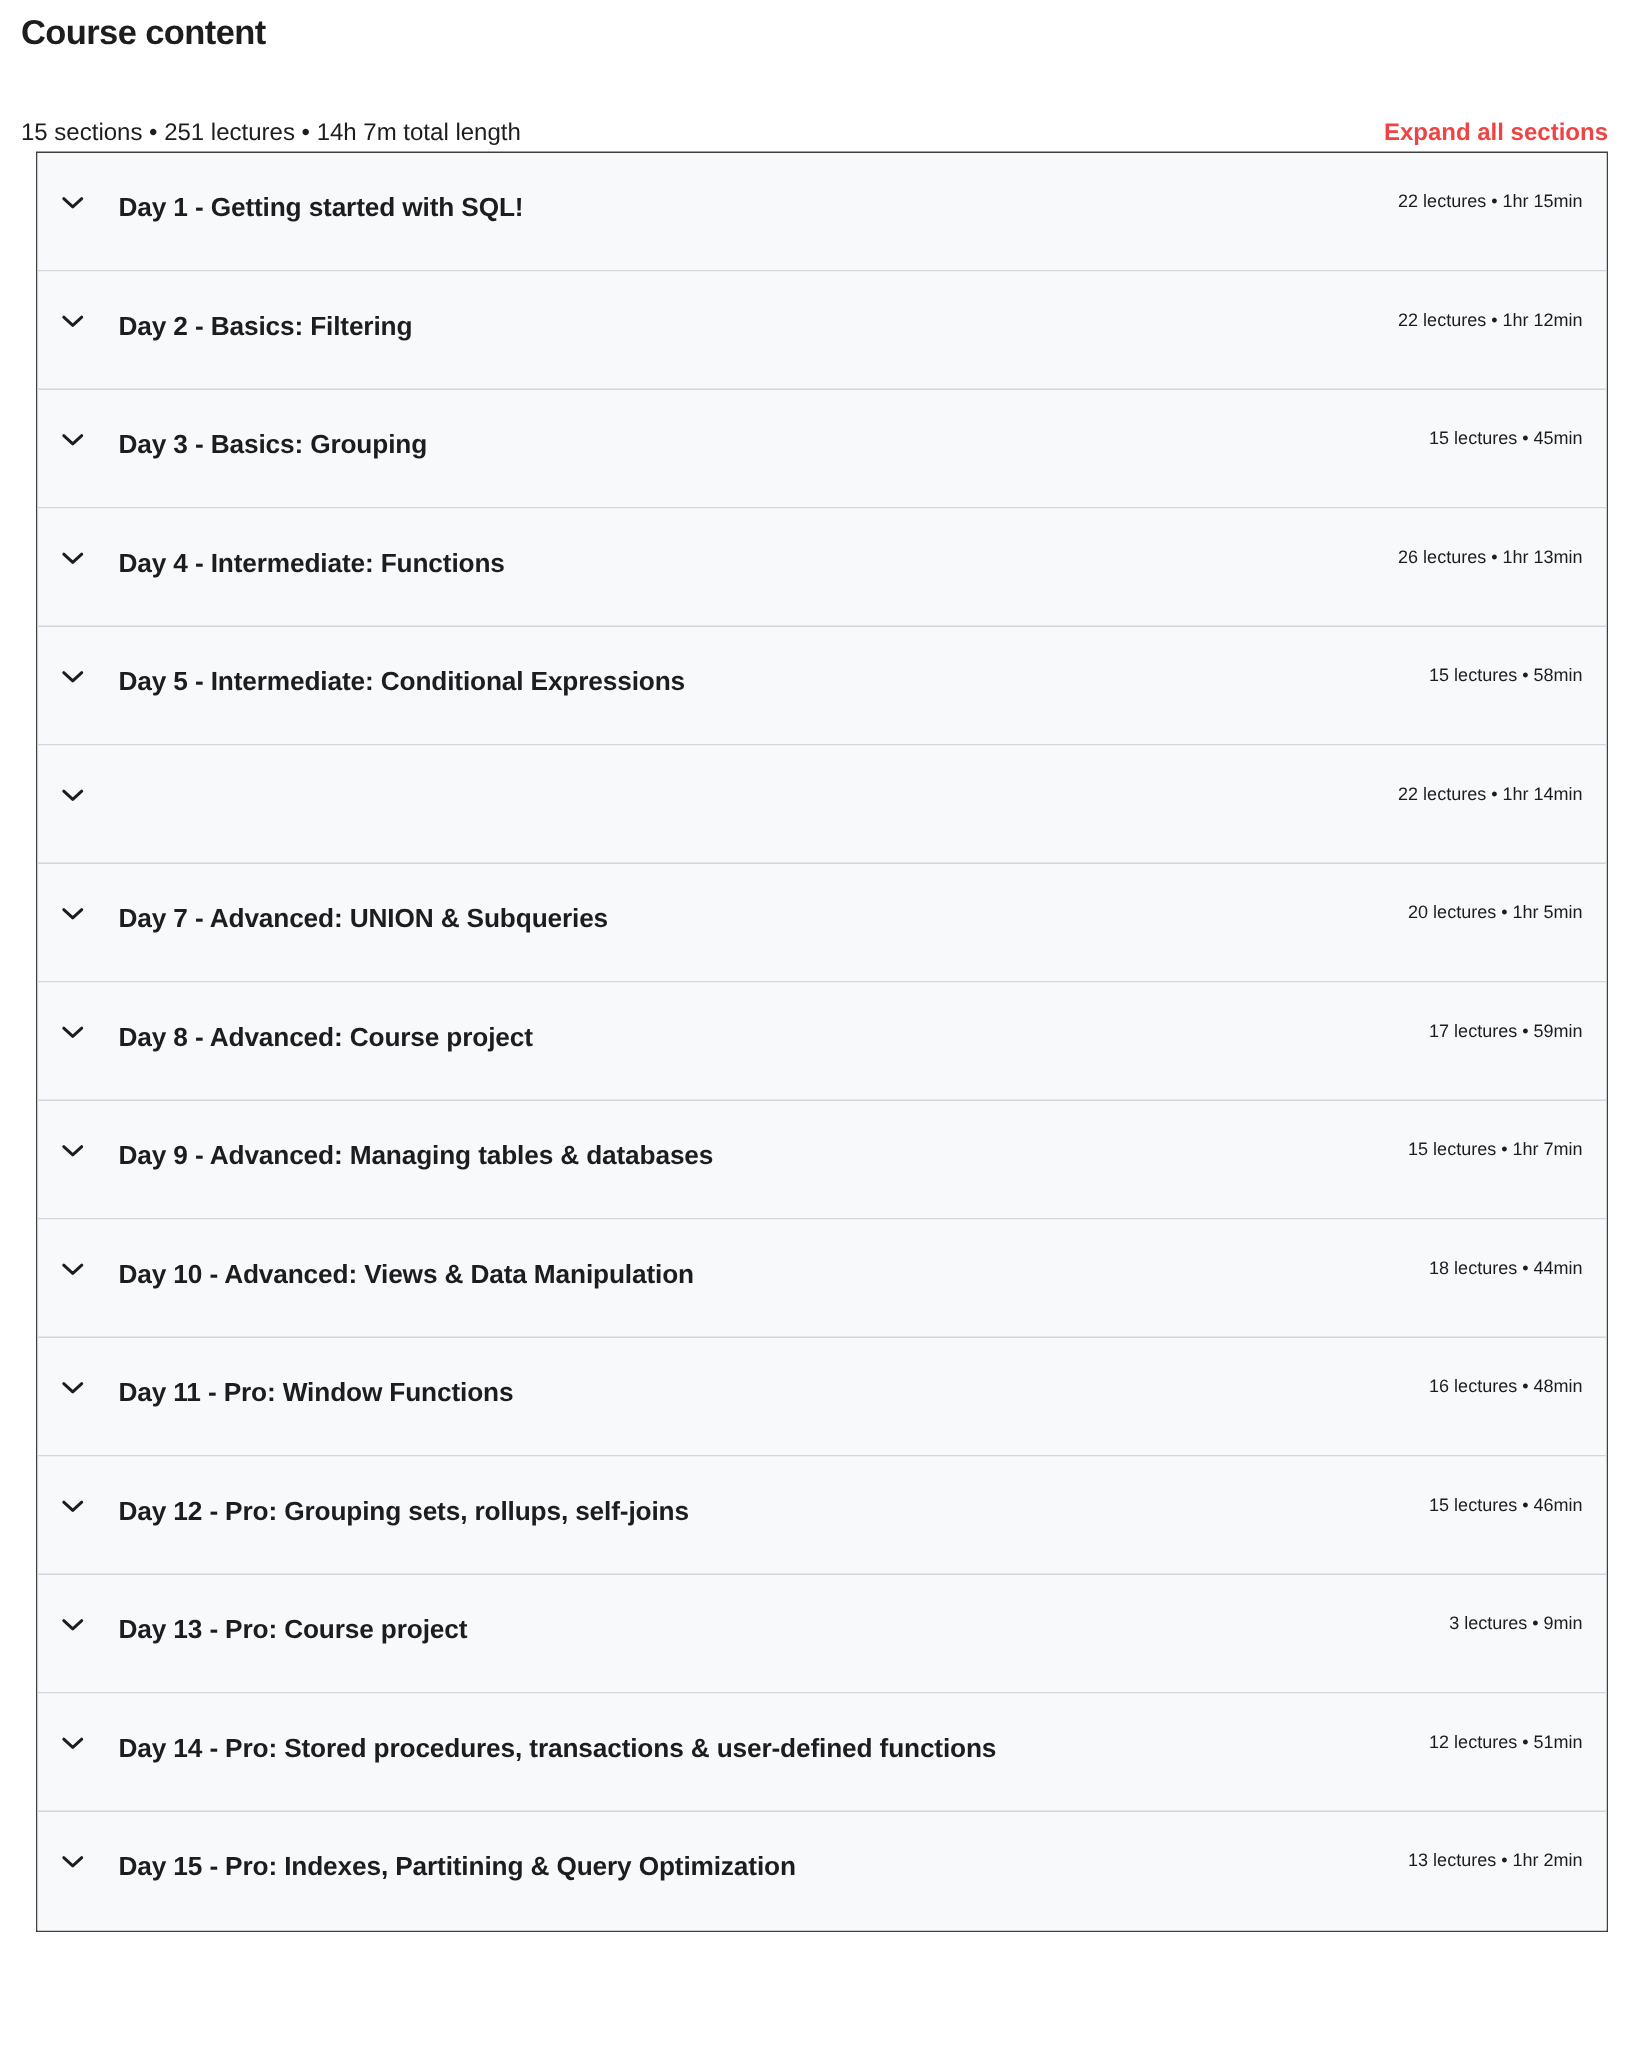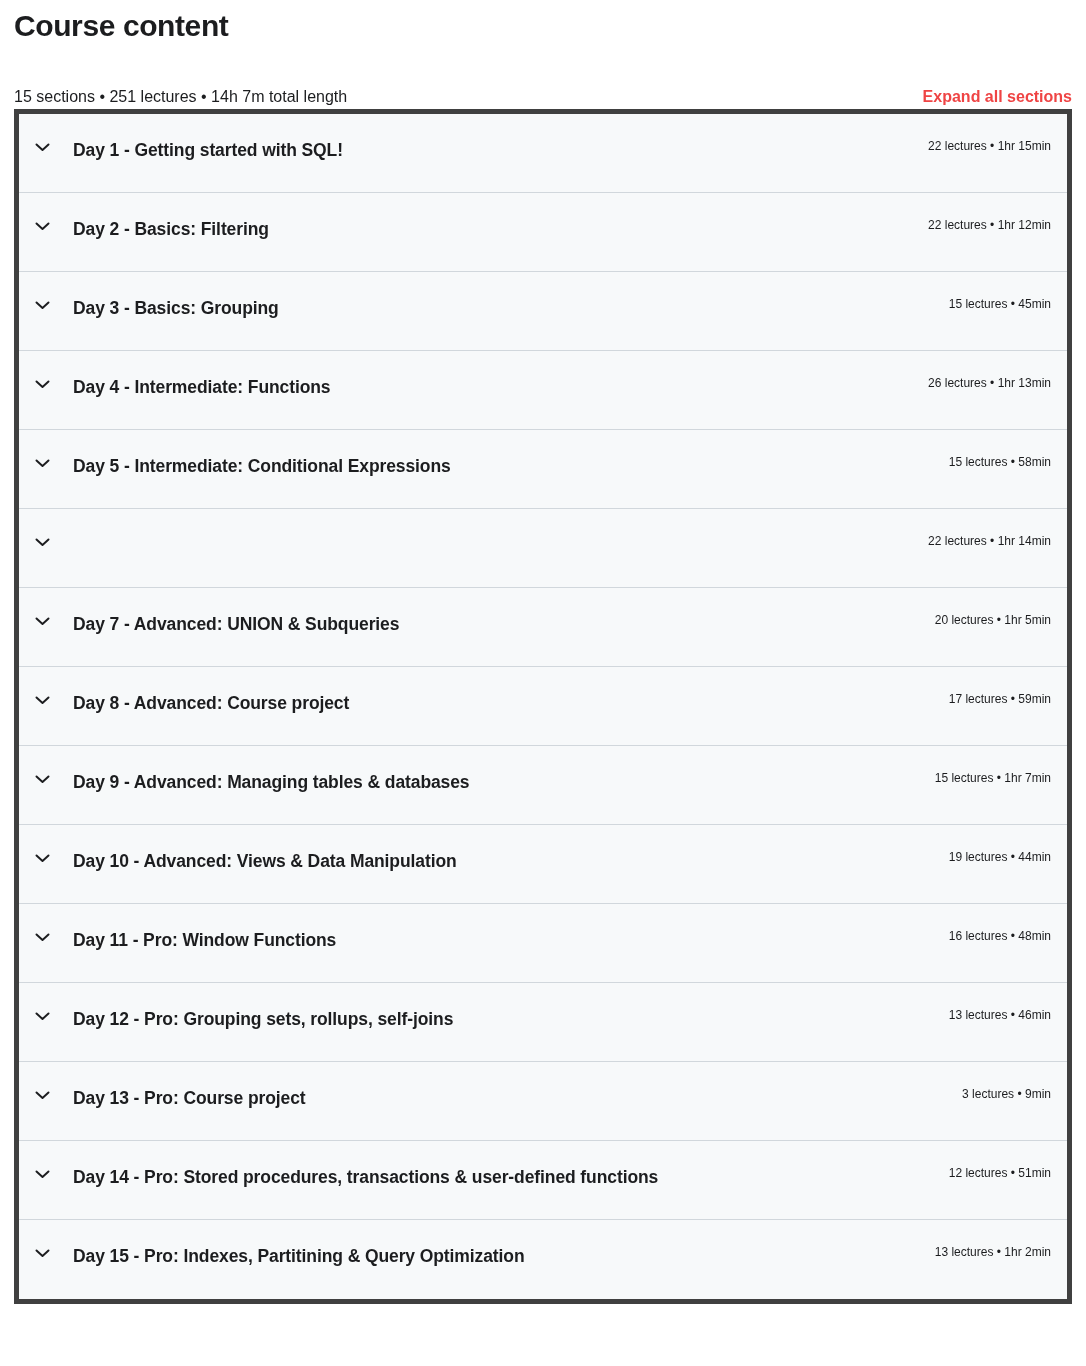--- a/index.html
+++ b/index.html
@@ -18,21 +18,21 @@
 
   .page {
     width: 1086px;
     min-height: 1366px;
     padding: 0 14px;
     background: #ffffff;
   }
 
   
   .page-title {
-    font-size: 30px;
+    font-size: 23px;
     line-height: 1.2;
     font-weight: 700;
     letter-spacing: -0.4px;
     color: #1c1d1f;
     padding-top: 8px;
     padding-bottom: 0;
   }
 
   .summary-bar {
     display: flex;
@@ -54,22 +54,23 @@
     line-height: 1.4;
     font-weight: 700;
     color: #ef4444;
     text-decoration: none;
     cursor: pointer;
     white-space: nowrap;
   }
 
   
   .accordion {
-    border: 5px solid #404040;
+    border: 1px solid #404040;
     background: #f7f9fa;
+    margin-left: 10px;
   }
 
   .section-row {
     display: flex;
     align-items: flex-start;
     justify-content: space-between;
     gap: 16px;
     background: #f7f9fa;
     border-bottom: 1px solid #d1d7dc;
     padding: 16px 16px 16px 12px;
@@ -244,21 +245,21 @@
 
   <div class="section-row">
     <div class="section-left">
       <span class="chevron-icon">
         <svg width="15" height="10" viewBox="0 0 16 10" aria-hidden="true">
           <path d="M1.6 1.2 L8 7.1 L14.4 1.2" fill="none" stroke="#1c1d1f" stroke-width="2.1" stroke-linecap="round" stroke-linejoin="round"></path>
         </svg>
       </span>
       <span class="section-title">Day 10 - Advanced: Views &amp; Data Manipulation</span>
     </div>
-    <div class="section-meta">19 lectures • 44min</div>
+    <div class="section-meta">18 lectures • 44min</div>
   </div>
 
   <div class="section-row">
     <div class="section-left">
       <span class="chevron-icon">
         <svg width="15" height="10" viewBox="0 0 16 10" aria-hidden="true">
           <path d="M1.6 1.2 L8 7.1 L14.4 1.2" fill="none" stroke="#1c1d1f" stroke-width="2.1" stroke-linecap="round" stroke-linejoin="round"></path>
         </svg>
       </span>
       <span class="section-title">Day 11 - Pro: Window Functions</span>
@@ -268,21 +269,21 @@
 
   <div class="section-row">
     <div class="section-left">
       <span class="chevron-icon">
         <svg width="15" height="10" viewBox="0 0 16 10" aria-hidden="true">
           <path d="M1.6 1.2 L8 7.1 L14.4 1.2" fill="none" stroke="#1c1d1f" stroke-width="2.1" stroke-linecap="round" stroke-linejoin="round"></path>
         </svg>
       </span>
       <span class="section-title">Day 12 - Pro: Grouping sets, rollups, self-joins</span>
     </div>
-    <div class="section-meta">13 lectures • 46min</div>
+    <div class="section-meta">15 lectures • 46min</div>
   </div>
 
   <div class="section-row">
     <div class="section-left">
       <span class="chevron-icon">
         <svg width="15" height="10" viewBox="0 0 16 10" aria-hidden="true">
           <path d="M1.6 1.2 L8 7.1 L14.4 1.2" fill="none" stroke="#1c1d1f" stroke-width="2.1" stroke-linecap="round" stroke-linejoin="round"></path>
         </svg>
       </span>
       <span class="section-title">Day 13 - Pro: Course project</span>

